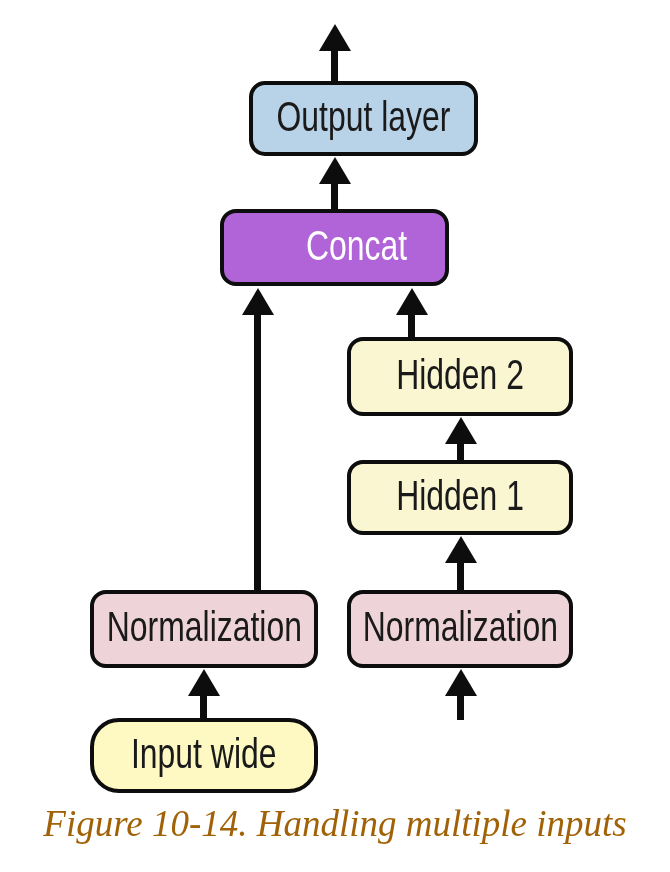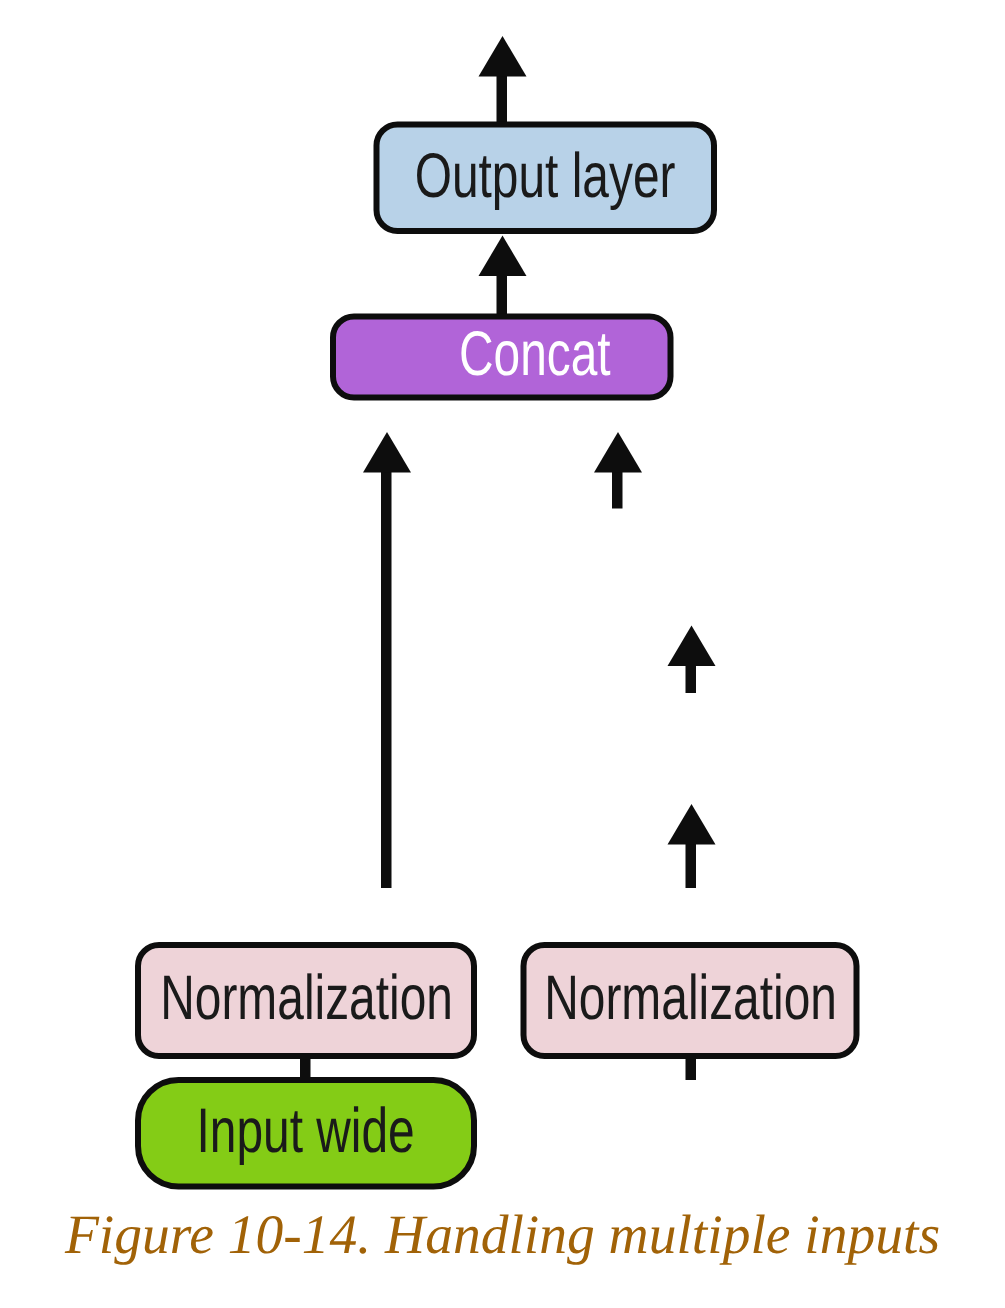--- a/index.html
+++ b/index.html
@@ -33,25 +33,25 @@
     line-height: 1;
     color: #1a1a1a;
     transform: scaleX(0.76);
     transform-origin: 50% 50%;
     padding-bottom: 4px;
   }
   .c-blue   { background: #b8d2e8; }
   .c-purple { background: #b164d8; }
   .c-purple .label { color: #ffffff; }
   .c-yellow { background: #fbf6d2; }
-  .c-pink   { background: #eed3d8; margin-top: 38px; }
-  .c-green  { background: #84cc16; border-radius: 29px; }
+  .c-pink   { background: #eed3d8; }
+  .c-green  { background: #fef9c3; border-radius: 29px; }
 
   .n-output      { left: 220px; top:  81px; width: 229px; height: 75px; margin-left: 29px; }
-  .n-concat      { left: 220px; top: 209px; width: 229px; height: 58px; padding-left: 44px; }
+  .n-concat      { left: 220px; top: 209px; width: 229px; height: 77px; padding-left: 44px; }
   .n-hidden2     { left: 347px; top: 337px; width: 226px; height: 79px; }
   .n-hidden1     { left: 347px; top: 460px; width: 226px; height: 75px; }
   .n-norm-left   { left:  90px; top: 590px; width: 228px; height: 78px; }
   .n-norm-right  { left: 347px; top: 590px; width: 226px; height: 78px; }
   .n-input-wide  { left:  90px; top: 718px; width: 228px; height: 75px; }
   .n-input-deep  { left: 347px; top: 718px; width: 226px; height: 75px; }
 
   
   .arrow { position: absolute; z-index: 1; }
   .shaft {
@@ -144,20 +144,26 @@
     <div class="shaft"></div>
     <div class="head"></div>
   </div>
 
   <div class="node c-blue n-output">
     <span class="label">Output layer</span>
   </div>
   <div class="node c-purple n-concat">
     <span class="label">Concat</span>
   </div>
+  <div class="node c-yellow n-hidden2">
+    <span class="label">Hidden 2</span>
+  </div>
+  <div class="node c-yellow n-hidden1">
+    <span class="label">Hidden 1</span>
+  </div>
   <div class="node c-pink n-norm-left">
     <span class="label">Normalization</span>
   </div>
   <div class="node c-pink n-norm-right">
     <span class="label">Normalization</span>
   </div>
   <div class="node c-green n-input-wide">
     <span class="label">Input wide</span>
   </div>
 

